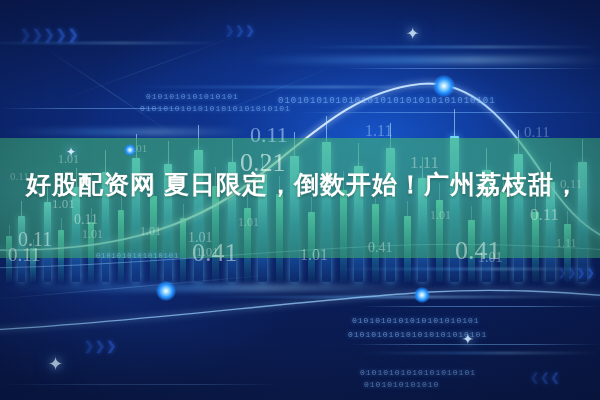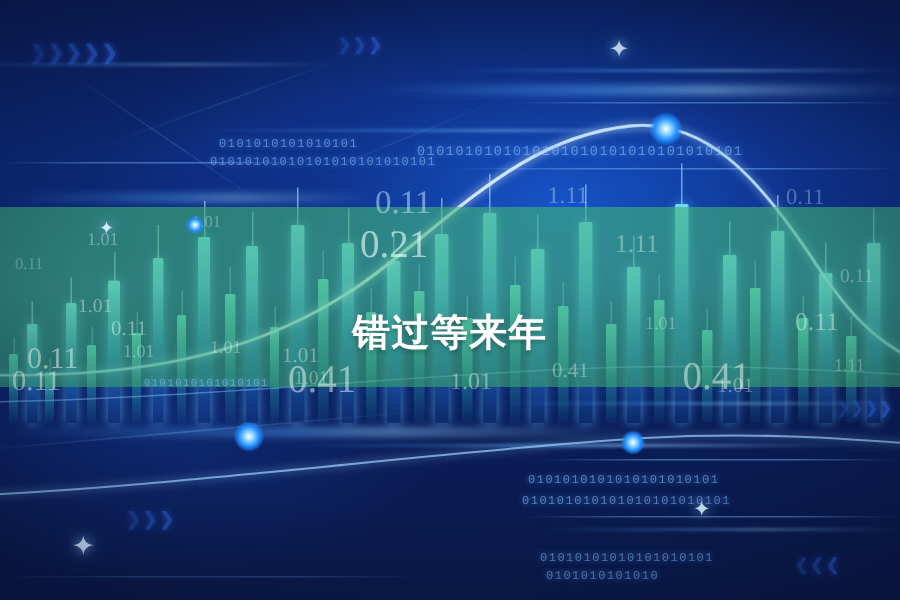--- a/index.html
+++ b/index.html
@@ -360,15 +360,15 @@
       <div class="glowdot" style="left: 414px; top: 287px; width: 16px; height: 16px;"></div>
       <div class="glowdot" style="left: 124px; top: 144px; width: 12px; height: 12px;"></div>
       <div class="sparkle" style="left: 406px; top: 26px; font-size: 16px;">✦</div>
       <div class="sparkle" style="left: 48px; top: 355px; font-size: 18px;">✦</div>
       <div class="sparkle" style="left: 462px; top: 332px; font-size: 14px;">✦</div>
       <div class="sparkle" style="left: 66px; top: 146px; font-size: 12px;">✦</div>
     </div>
 
   <div class="bg-vignette"></div>
 
-  <div class="headline line2">错过等来年</div>
+  <div class="headline line1">好股配资网 夏日限定，倒数开始！广州荔枝甜，</div>
 
 </div>
 
 </body></html>

